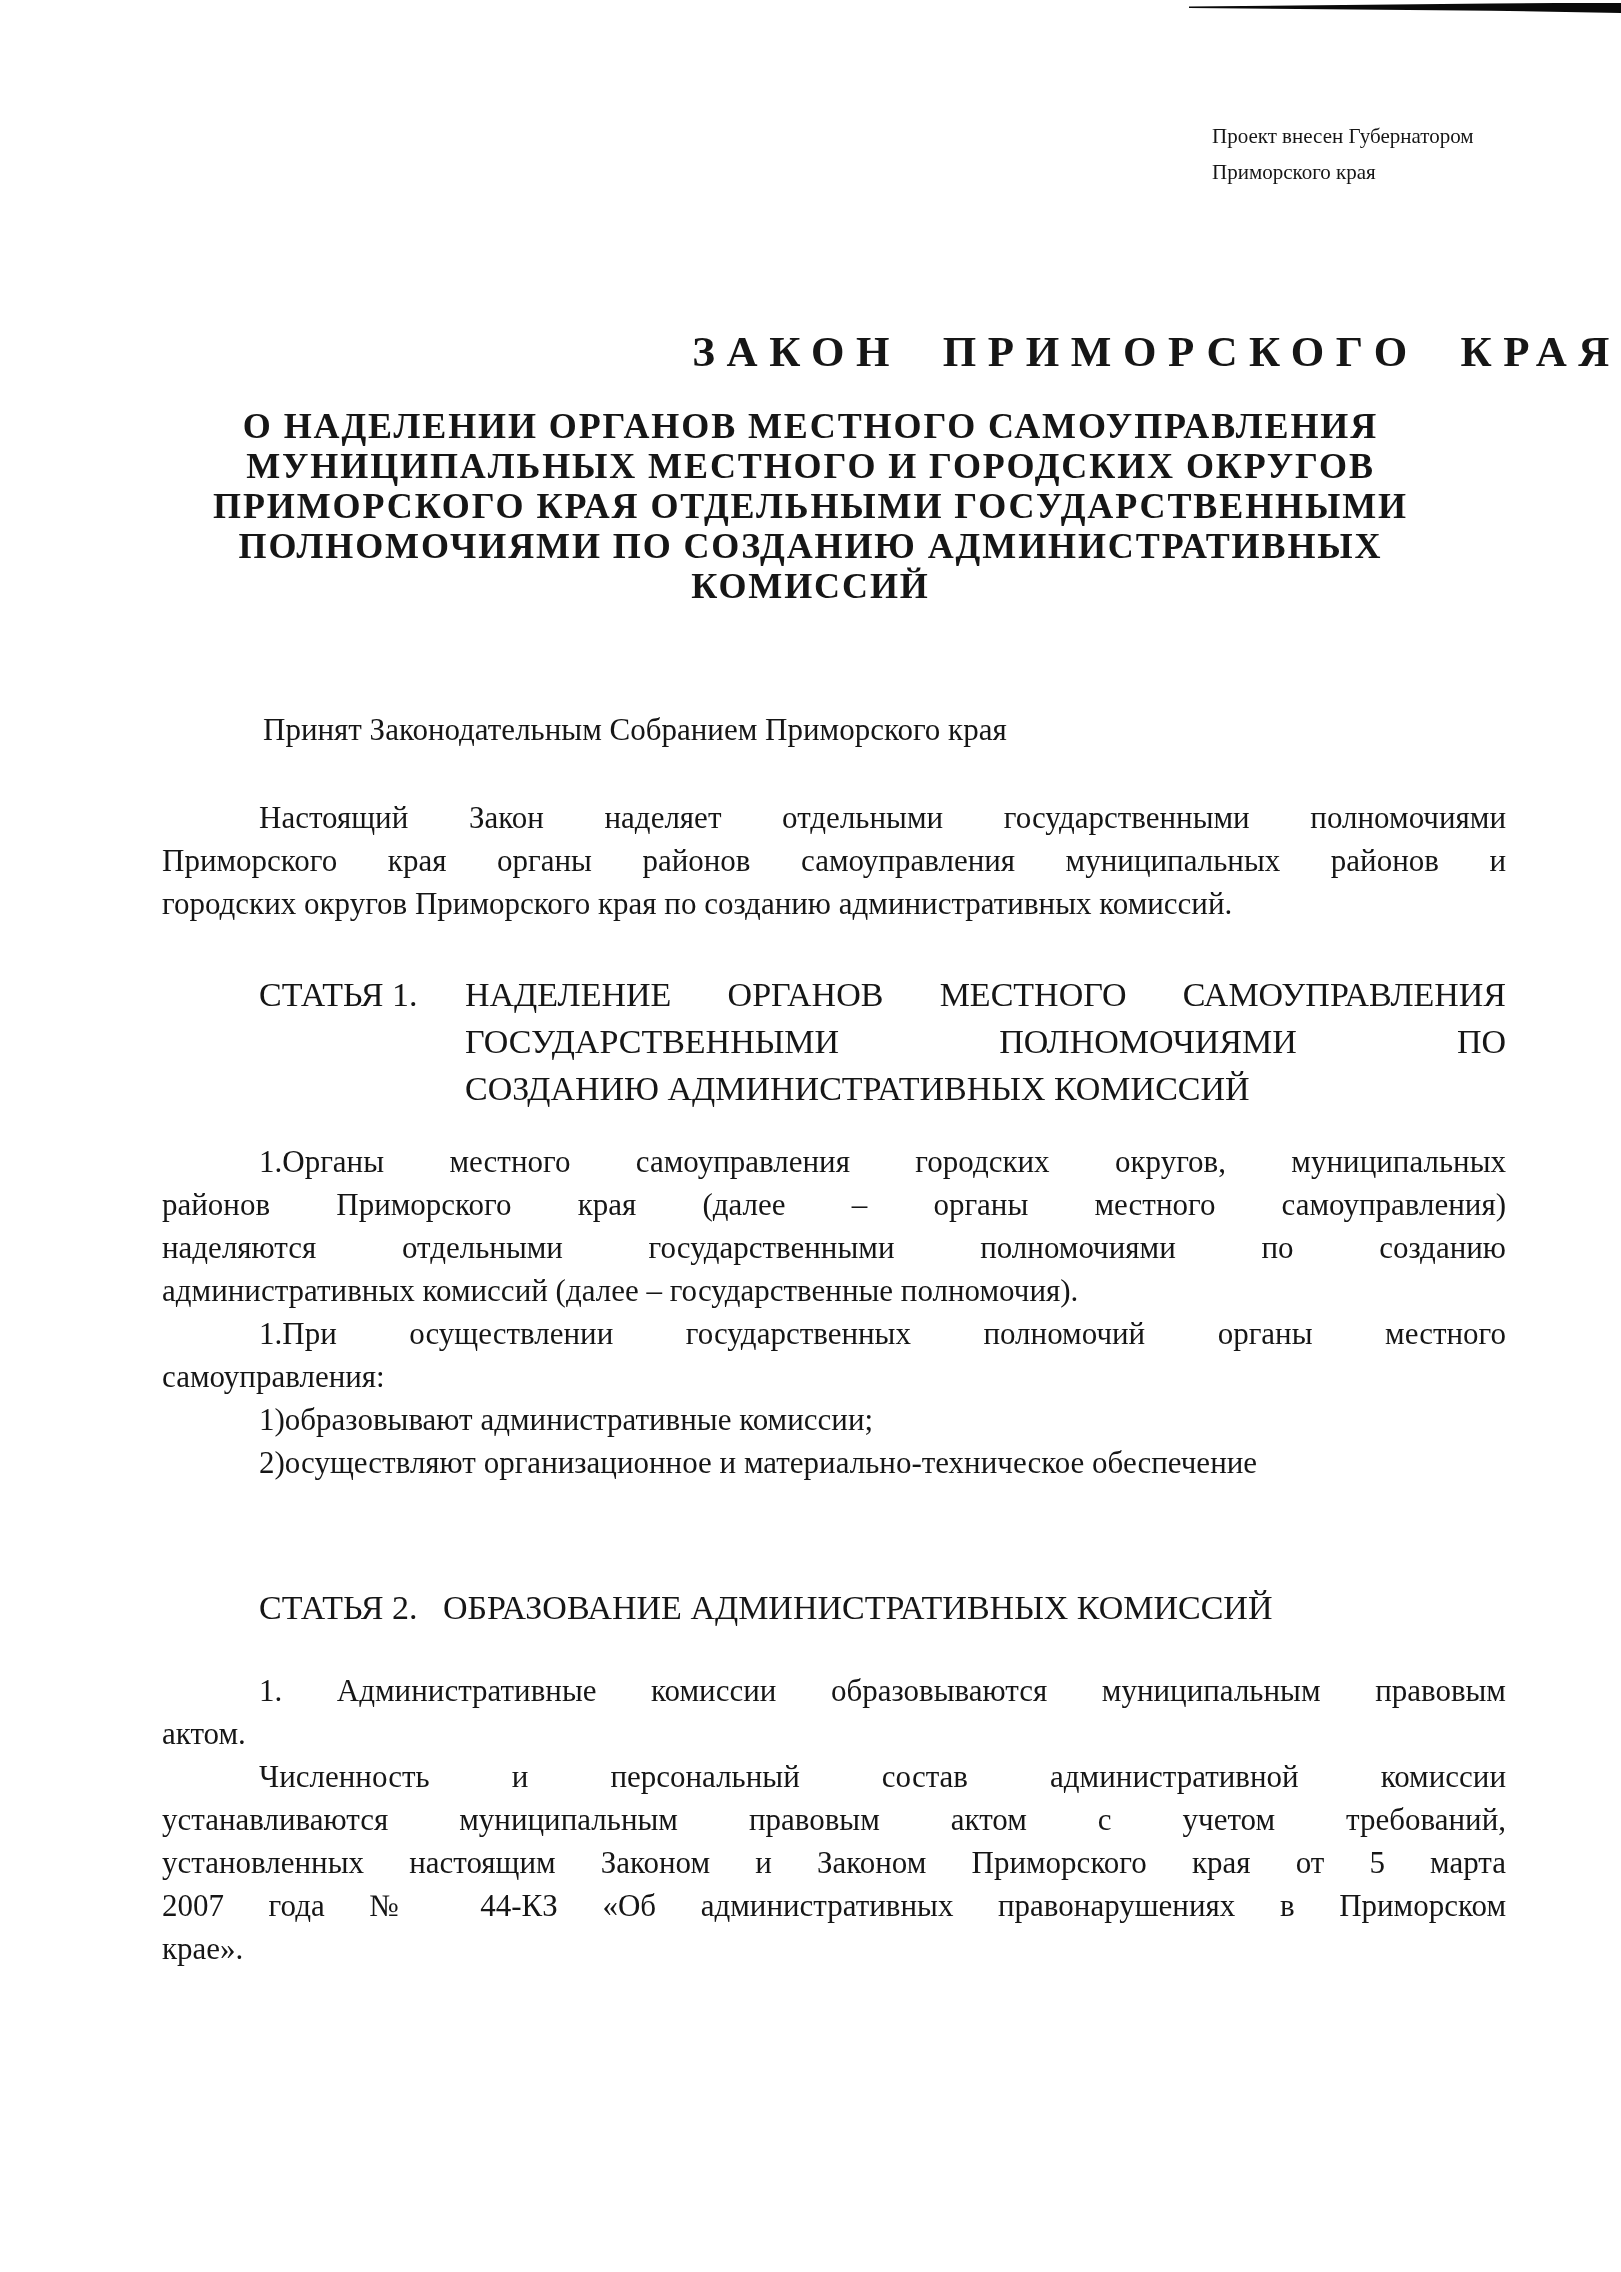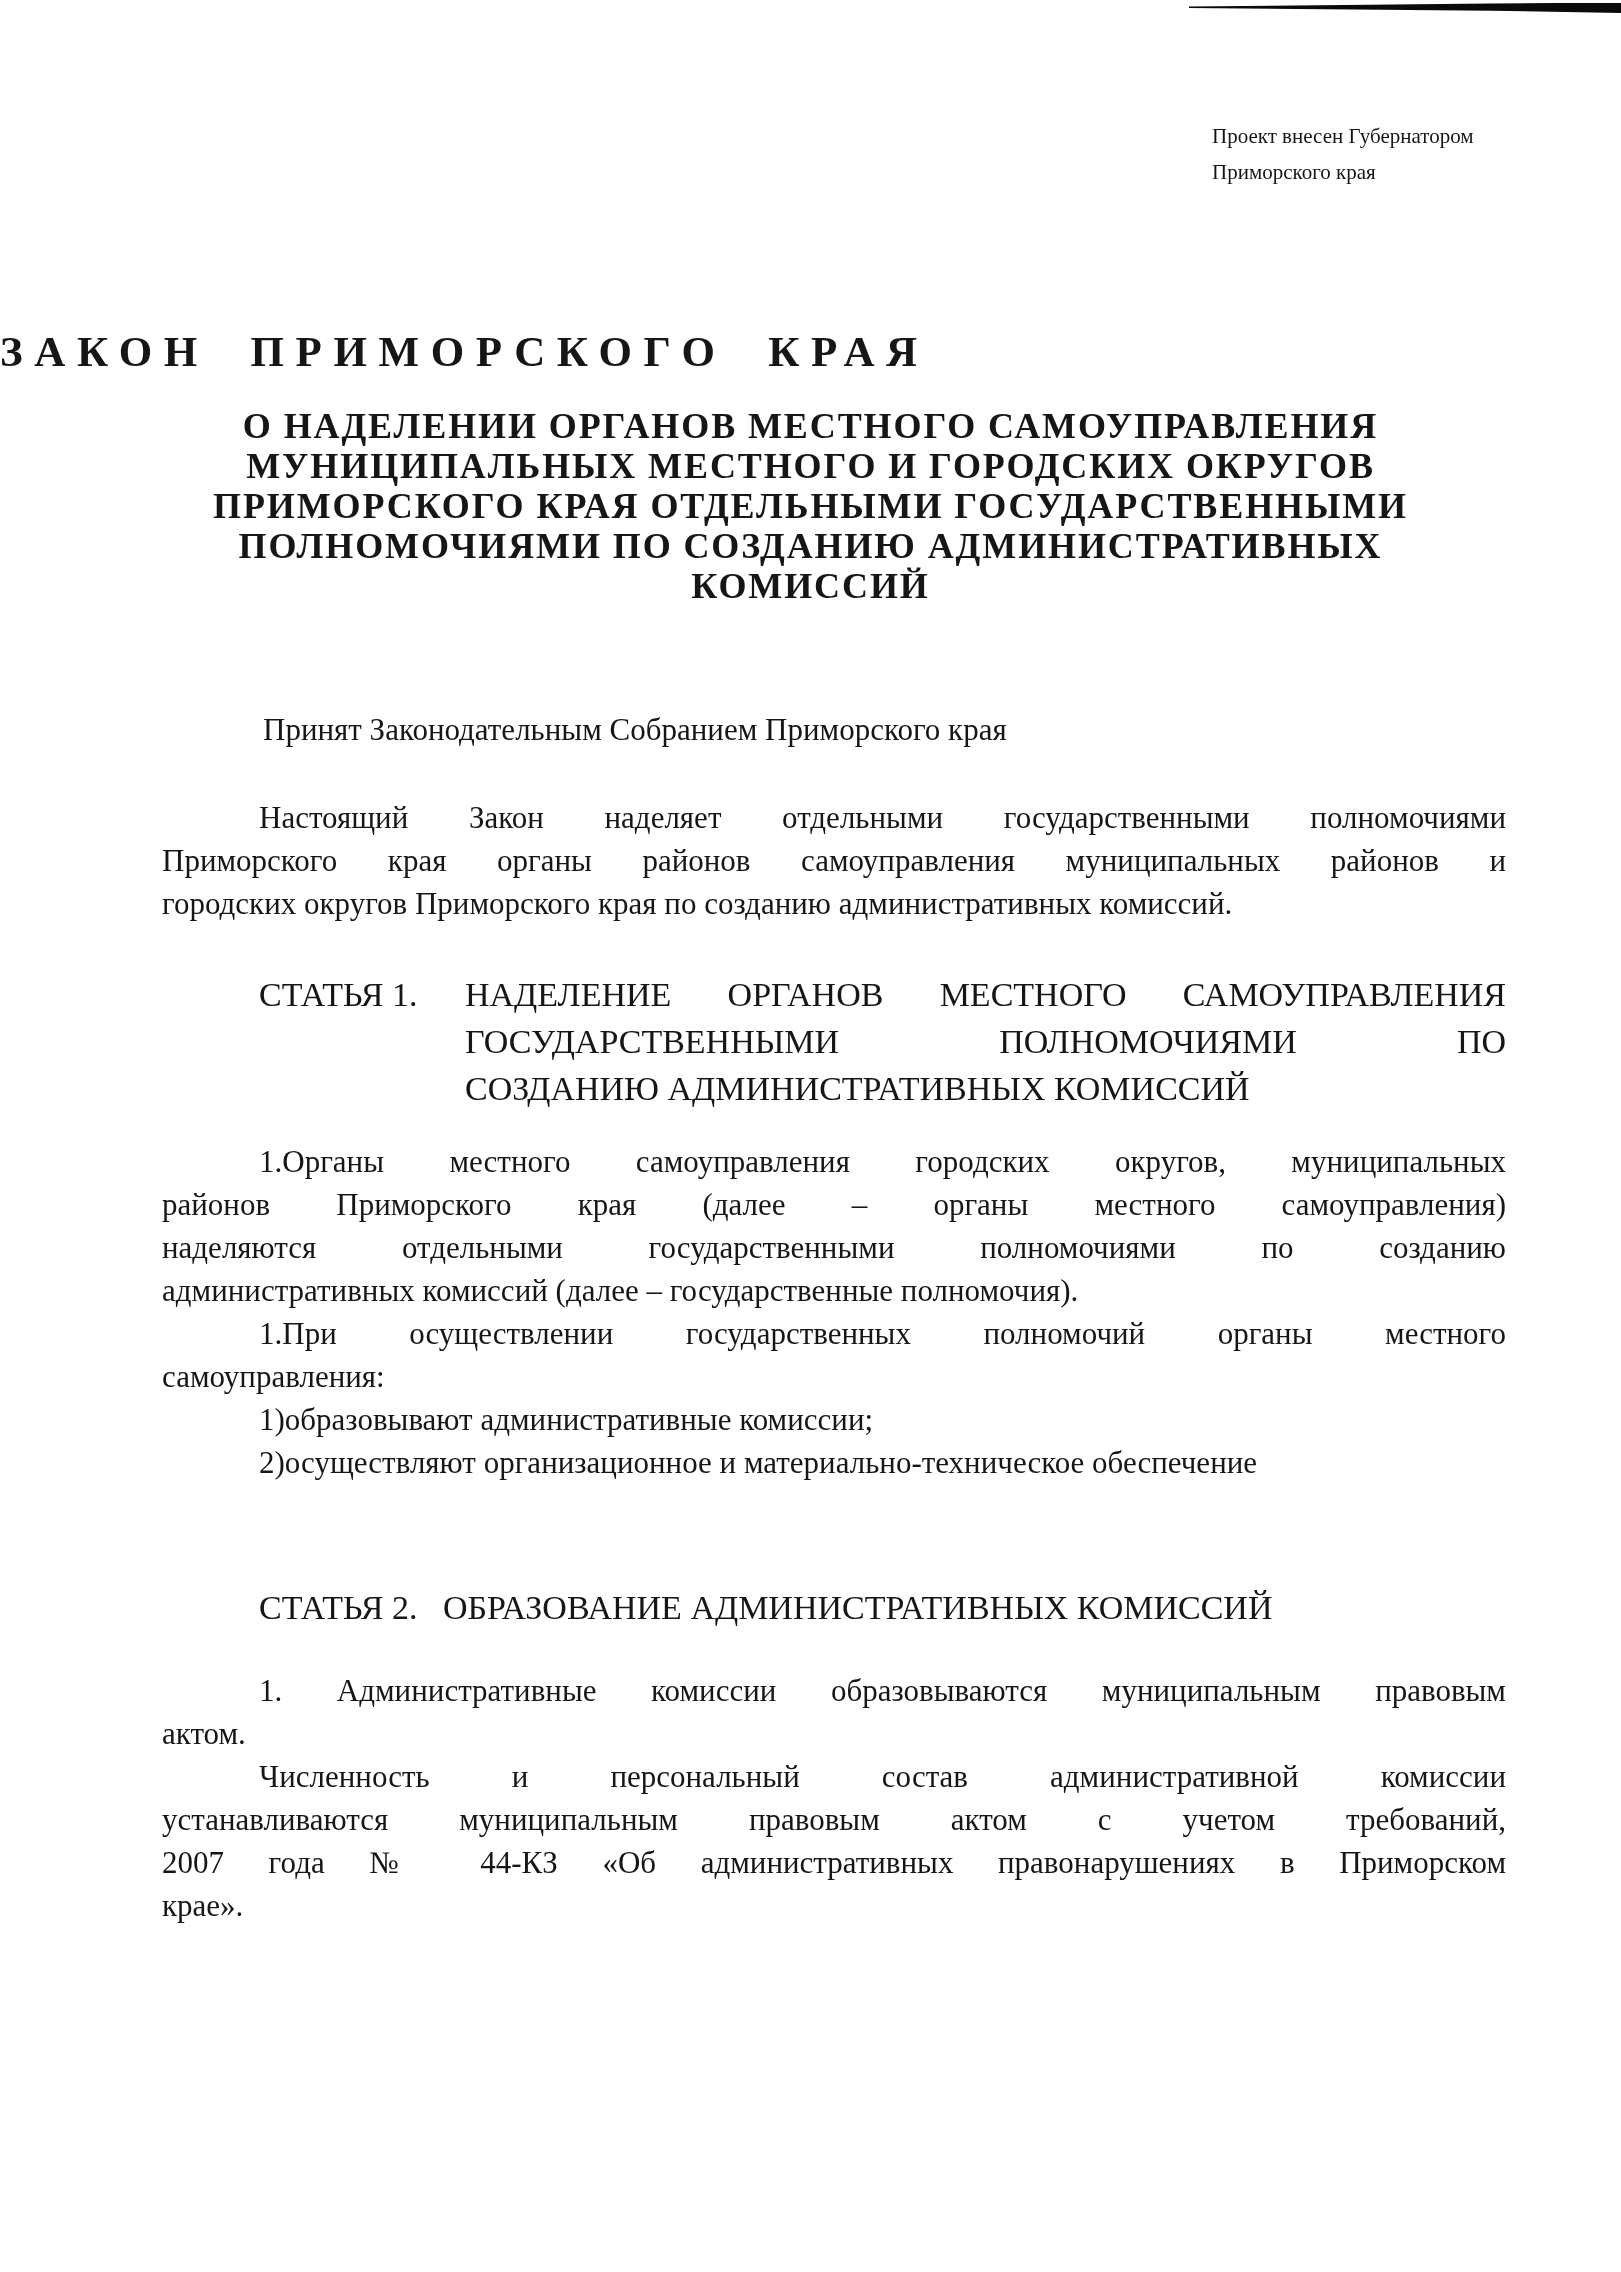--- a/index.html
+++ b/index.html
@@ -39,21 +39,21 @@
     font-size: 21px;
     line-height: 36px;
     text-align: left;
   }
   
   .law-title {
     position: absolute;
     top: 327px;
     left: 0;
     width: 100%;
-    text-align: left;
+    text-align: right;
     font-size: 43px;
     font-weight: 700;
     letter-spacing: 0.27em;
     word-spacing: 0.45em;
     white-space: nowrap;
   }
   
   .law-subtitle {
     position: absolute;
     top: 406px;
@@ -201,19 +201,20 @@
   </div>
 
   <div class="body-block-2">
     <div class="para">
         <div>1. Административные комиссии образовываются муниципальным правовым</div>
         <div>актом.</div>
       </div>
     <div class="para">
         <div>Численность и персональный состав административной комиссии</div>
         <div>устанавливаются муниципальным правовым актом с учетом требований,</div>
+        <div>установленных настоящим Законом и Законом  Приморского края  от 5 марта</div>
         <div>2007 года № 44-КЗ «Об административных правонарушениях в Приморском</div>
         <div>крае».</div>
       </div>
   </div>
 
 </div>
 
 
 </body></html>

